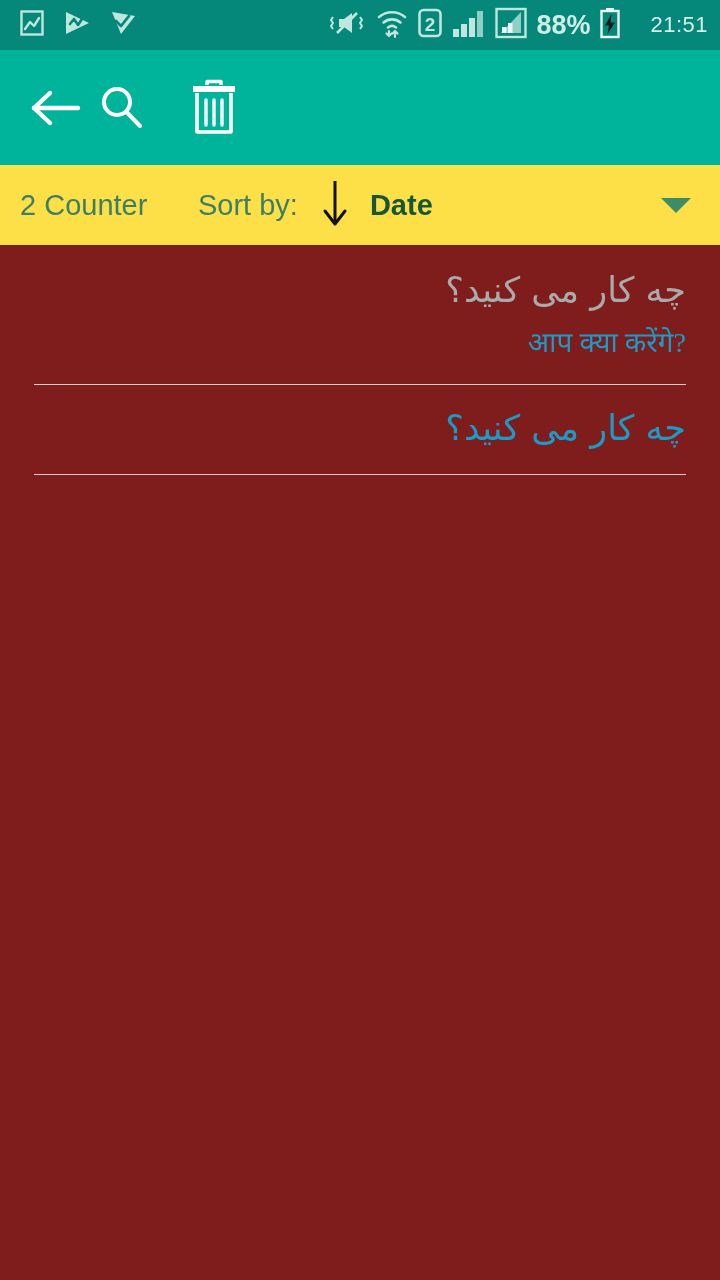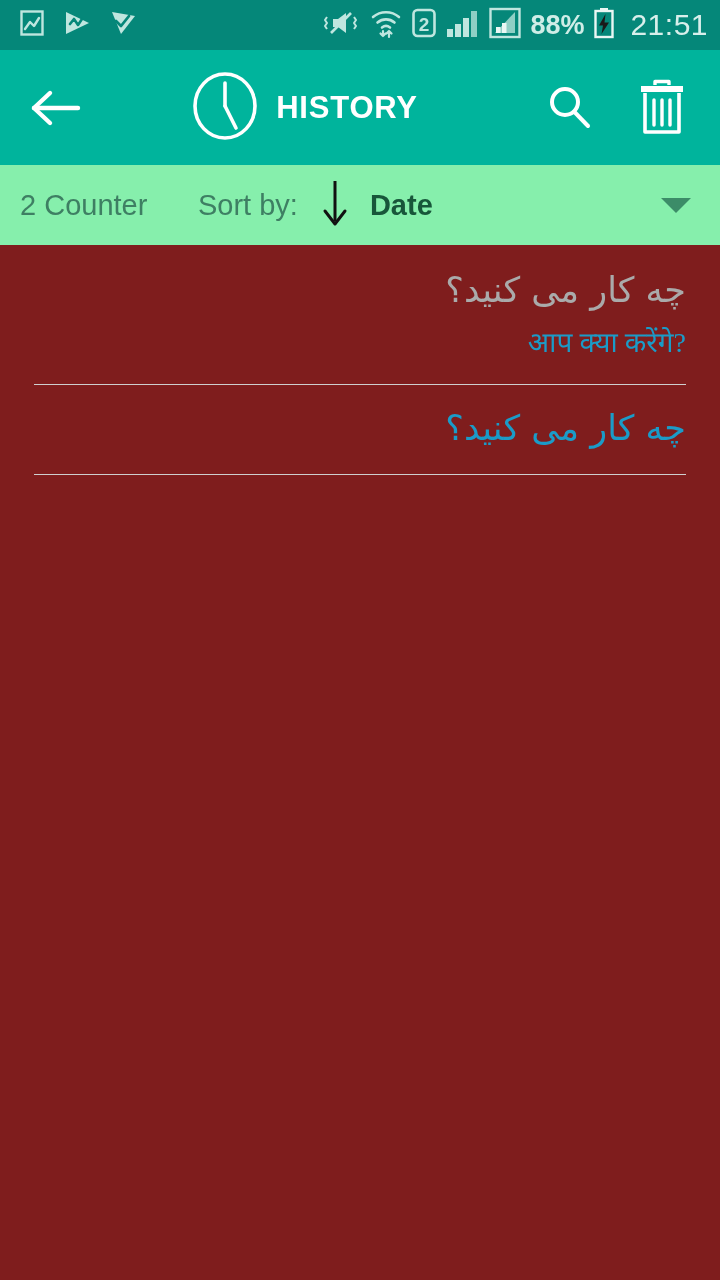--- a/index.html
+++ b/index.html
@@ -44,24 +44,24 @@
   .sb-ico { display: block; }
   .battery-pct {
     color: #CFEDE7;
     font-size: 27px;
     letter-spacing: 0px;
     font-weight: 700;
     line-height: 1;
   }
   .clock-text {
     color: #D8EFEB;
-    font-size: 30px;
+    font-size: 22px;
     font-weight: 400;
     line-height: 1;
-    margin-left: 6px;
+    margin-left: 20px;
     letter-spacing: 0.5px;
   }
 
   
   .app-bar {
     height: 115px;
     background: #00B49C;
     display: flex;
     align-items: center;
     padding: 0 26px 0 28px;
@@ -96,21 +96,21 @@
     display: flex;
     align-items: center;
     justify-content: center;
     cursor: pointer;
   }
   .bar-action.search { margin-right: 28px; }
 
   
   .sort-bar {
     height: 80px;
-    background: #86efac;
+    background: #fde047;
     display: flex;
     align-items: center;
     padding: 0 22px 0 20px;
     flex: none;
   }
   .counter-label {
     color: #3E7F63;
     font-size: 29px;
     font-weight: 400;
     line-height: 1;
@@ -281,30 +281,20 @@
 
   <div class="app-bar">
 
     <div class="back-btn">
       <svg width="56" height="42" viewBox="0 0 56 42">
         <line x1="6" y1="21" x2="50" y2="21" stroke="#FFFFFF" stroke-width="4.4" stroke-linecap="round"></line>
         <polyline points="22,6 6,21 22,36" fill="none" stroke="#FFFFFF" stroke-width="4.4" stroke-linecap="round" stroke-linejoin="round"></polyline>
       </svg>
     </div>
 
-    <div class="title-group">
-      <span>
-        <svg width="66" height="70" viewBox="0 0 66 70">
-          <ellipse cx="33" cy="35" rx="30" ry="32" fill="none" stroke="#FFFFFF" stroke-width="3.6"></ellipse>
-          <line x1="33" y1="35" x2="33" y2="12" stroke="#FFFFFF" stroke-width="3.6" stroke-linecap="round"></line>
-          <line x1="33" y1="35" x2="44" y2="57" stroke="#FFFFFF" stroke-width="3.6" stroke-linecap="round"></line>
-        </svg>
-      </span>
-      <span class="app-title">HISTORY</span>
-    </div>
 
     <div class="bar-action search">
       <svg width="52" height="52" viewBox="0 0 52 52">
         <circle cx="21" cy="20" r="13" fill="none" stroke="#FFFFFF" stroke-width="4"></circle>
         <line x1="30.5" y1="30" x2="44" y2="44" stroke="#FFFFFF" stroke-width="4" stroke-linecap="round"></line>
       </svg>
     </div>
 
     <div class="bar-action">
       <svg width="52" height="58" viewBox="0 0 52 58">

